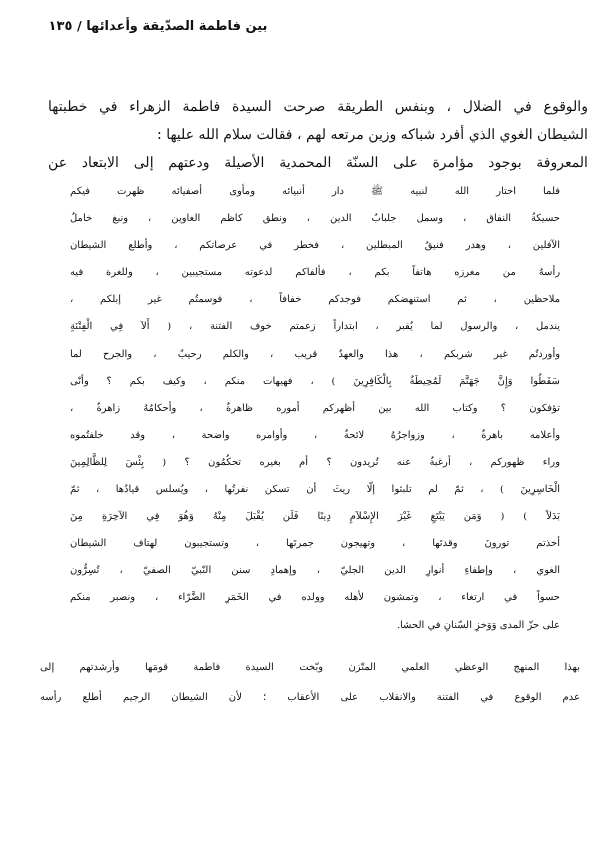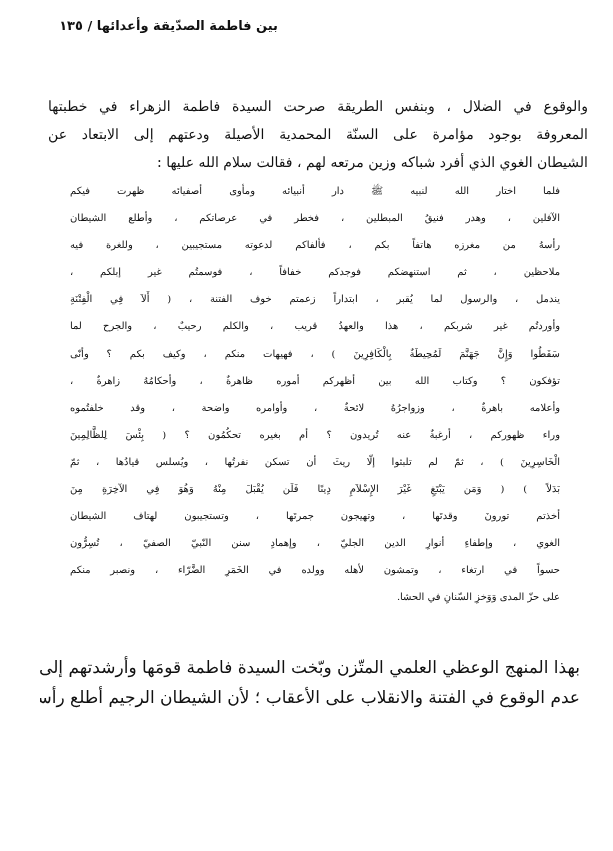--- a/index.html
+++ b/index.html
@@ -14,21 +14,21 @@
       overflow: hidden;
       font-family: "DejaVu Serif", "Liberation Serif", serif;
       color: #111111;
     }
     .page-header {
       position: absolute;
       top: 16px;
       left: 38px;
       width: 240px;
       direction: rtl;
-      text-align: right;
+      text-align: center;
       font-family: "DejaVu Sans", "Liberation Sans", sans-serif;
       font-weight: bold;
       font-size: 13px;
       line-height: 20px;
     }
     .page-header-inner {
       display: inline-block;
     }
     .para {
       position: absolute;
@@ -56,39 +56,40 @@
       top: 177px;
       left: 70px;
       width: 490px;
       font-size: 10px;
       line-height: 27.1px;
     }
     .para-conclusion {
       top: 652px;
       left: 40px;
       width: 540px;
-      font-size: 17px;
+      font-size: 10px;
       line-height: 30px;
     }
   </style>
 </head>
 <body>
 
 <div class="page-header">
   <span class="page-header-inner">بين فاطمة الصدّيقة وأعدائها / ١٣٥</span>
 </div>
 
 <div class="para para-intro">
   <span class="line">والوقوع في الضلال ، وبنفس الطريقة صرحت السيدة فاطمة الزهراء في خطبتها</span>
+  <span class="line last">الشيطان الغوي الذي أفرد شباكه وزين مرتعه لهم ، فقالت سلام الله عليها :</span>
   <span class="line">المعروفة بوجود مؤامرة على السنّة المحمدية الأصيلة ودعتهم إلى الابتعاد عن</span>
-  <span class="line last">الشيطان الغوي الذي أفرد شباكه وزين مرتعه لهم ، فقالت سلام الله عليها :</span>
 </div>
 
 <div class="para para-quote">
   <span class="line">فلما اختار الله لنبيه ﷺ دار أنبيائه ومأوى أصفيائه ظهرت فيكم</span>
+  <span class="line">حسيكةُ النفاق ، وسمل جلبابُ الدين ، ونطق كاظم الغاوين ، ونبغ خاملُ</span>
   <span class="line">الآفلين ، وهدر فنيقُ المبطلين ، فخطر في عرصاتكم ، وأطلع الشيطان</span>
   <span class="line">رأسهُ من مغرزه هاتفاً بكم ، فألفاكم لدعوته مستجيبين ، وللغرة فيه</span>
   <span class="line">ملاحظين ، ثم استنهضكم فوجدكم خفافاً ، فوسمتُم غير إبلكم ،</span>
   <span class="line">يندمل ، والرسول لما يُقبر ، ابتداراً زعمتم خوف الفتنة ، ( أَلاَ فِي الْفِتْنَةِ</span>
   <span class="line">وأوردتُم غير شربكم ، هذا والعهدُ قريب ، والكلم رحيبٌ ، والجرح لما</span>
   <span class="line">سَقَطُوا وَإِنَّ جَهَنَّمَ لَمُحِيطَةٌ بِالْكَافِرِينَ ) ، فهيهات منكم ، وكيف بكم ؟ وأنّى</span>
   <span class="line">تؤفكون ؟ وكتاب الله بين أظهركم أموره ظاهرةٌ ، وأحكامُهُ زاهرةٌ ،</span>
   <span class="line">وأعلامه باهرةٌ ، وزواجرُهُ لائحةٌ ، وأوامره واضحة ، وقد خلفتُموه</span>
   <span class="line">وراء ظهوركم ، أرغبةٌ عنه تُريدون ؟ أم بغيره تحكُمُون ؟ ( بِئْسَ لِلظَّالِمِينَ</span>
   <span class="line">الْخَاسِرِينَ ) ، ثمّ لم تلبثوا إلّا ريثَ أن تسكن نفرتُها ، ويُسلس قيادُها ، ثمّ</span>

